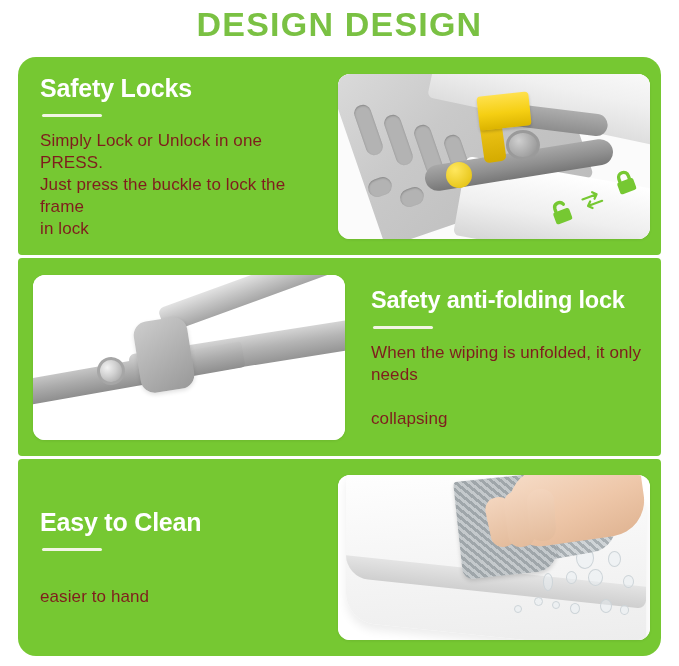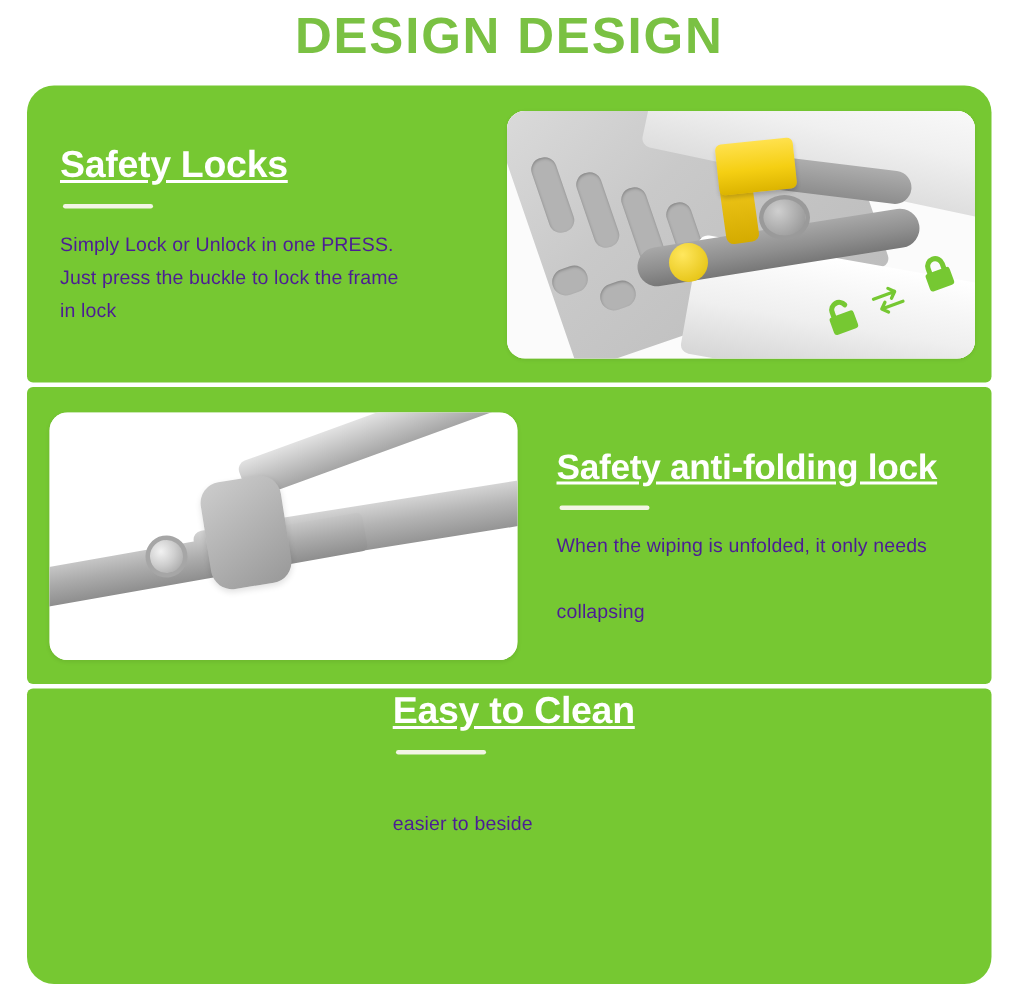--- a/index.html
+++ b/index.html
@@ -56,58 +56,57 @@
     flex-direction: row;
   }
   .panel-2 {
     height: 198px;
     border-radius: 4px;
     flex-direction: row;
   }
   .panel-3 {
     height: 197px;
     border-radius: 4px 4px 18px 18px;
-    flex-direction: column;
+    flex-direction: row;
   }
 
   
   .text-block {
     box-sizing: border-box;
     padding: 0 16px 0 22px;
     flex: 0 0 320px;
   }
   .text-block.right {
     padding: 0 12px 0 22px;
   }
 
   .feature-heading {
     color: #ffffff;
     font-size: 25px;
     font-weight: bold;
     letter-spacing: -0.2px;
     line-height: 30px;
     margin: 0;
     white-space: nowrap;
-    text-decoration: underline;
   }
   .feature-heading.small {
     font-size: 23.5px;
   }
 
   .heading-rule {
     width: 60px;
     height: 3px;
     background: #f2f5e4;
     border-radius: 2px;
     margin: 11px 0 13px 2px;
   }
 
   .feature-body {
-    color: #4c1d95;
-    font-size: 13px;
+    color: #7f1d1d;
+    font-size: 17px;
     line-height: 22px;
     margin: 0;
     max-width: 285px;
     letter-spacing: 0.1px;
   }
 
   
   .photo-card {
     flex: 0 0 auto;
     width: 312px;
@@ -455,21 +454,21 @@
     </div>
   </section>
 
   <section class="panel panel-3">
 
     <div class="text-block">
       <h2 class="feature-heading">Easy to Clean</h2>
       <div class="heading-rule"></div>
       <p class="feature-body">
         <br>
-        <span>easier to beside</span>
+        <span>easier to hand</span>
       </p>
     </div>
 
     <div class="photo-card">
       <div class="ph3-bg"></div>
       <div class="ph3-table"></div>
       <div class="ph3-edge"></div>
 
       <div class="drop" style="left:238px;top:72px;width:16px;height:20px;"></div>
       <div class="drop" style="left:270px;top:76px;width:11px;height:14px;"></div>

